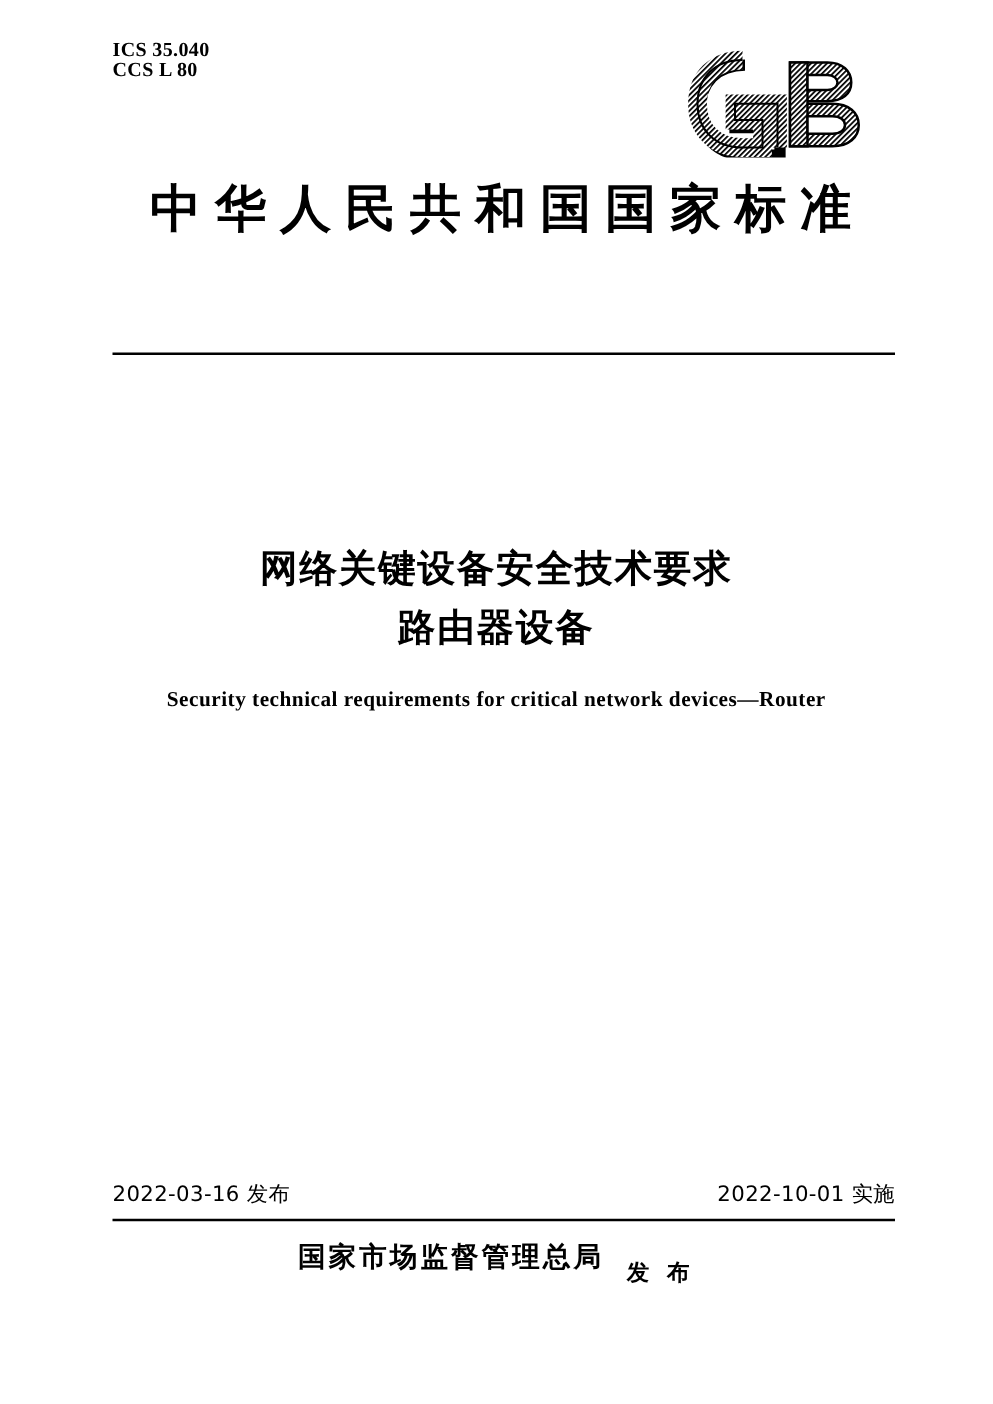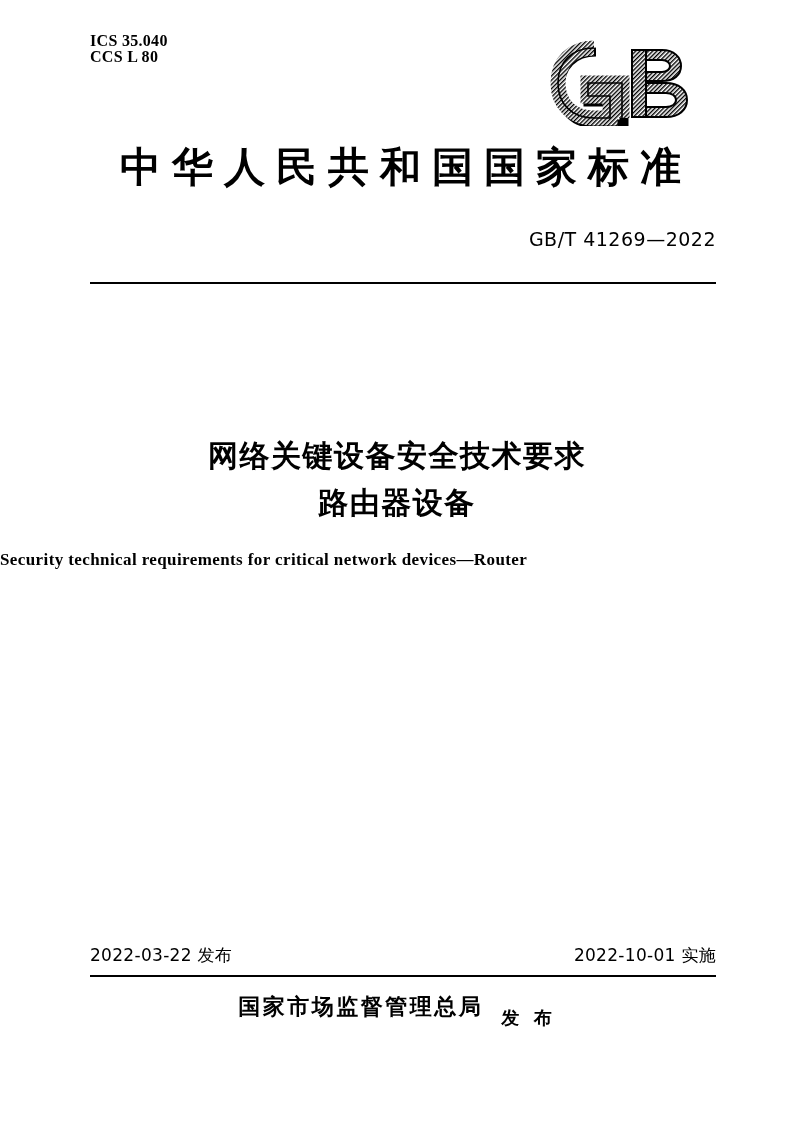--- a/index.html
+++ b/index.html
@@ -99,20 +99,21 @@
     line-height: 47px;
     letter-spacing: 1.5px;
   }
   .doc-title .line2 { display: block; }
 
   .doc-title-en {
     position: absolute;
     left: 0;
     right: 0;
     top: 550px;
+    text-align: center;
     font-family: "Liberation Serif", serif;
     font-weight: bold;
     font-size: 17px;
     letter-spacing: 0.4px;
   }
 
   
   .date-issue {
     position: absolute;
     left: 90px;
@@ -191,32 +192,31 @@
         <path d="M86,45 L120,45 C133,45 141,52 141,62 C141,72 133,79 120,79 L86,79 Z" fill="url(#hatch)" stroke="#000000" stroke-width="2"></path>
         <rect x="86" y="12" width="14" height="67" fill="url(#hatch)" stroke="#000000" stroke-width="2"></rect>
         <path d="M100,22 L116,22 C121,22 124,25 124,28 C124,31 121,34 116,34 L100,34 Z" fill="#ffffff" stroke="#000000" stroke-width="2"></path>
         <path d="M100,55 L120,55 C126,55 130,58 130,62 C130,66 126,69 120,69 L100,69 Z" fill="#ffffff" stroke="#000000" stroke-width="2"></path>
       </g>
     </svg>
   </div>
 
   <div class="cn-standard-title">中华人民共和国国家标准</div>
 
-  <div class="std-number">GB/T 41269—2022</div>
 
   <div class="rule-top"></div>
   <div class="rule-bottom"></div>
 
   <div class="doc-title">
     <span>网络关键设备安全技术要求</span>
     <span class="line2">路由器设备</span>
   </div>
   <div class="doc-title-en">Security technical requirements for critical network devices—Router</div>
 
-  <div class="date-issue">2022-03-22 发布</div>
+  <div class="date-issue">2022-03-16 发布</div>
   <div class="date-effect">2022-10-01 实施</div>
 
   <div class="issuers">
     <div class="issuer-names">
       <div>国家市场监督管理总局</div>
     </div>
     <div class="issuer-publish">发 布</div>
   </div>
 
 </div>

